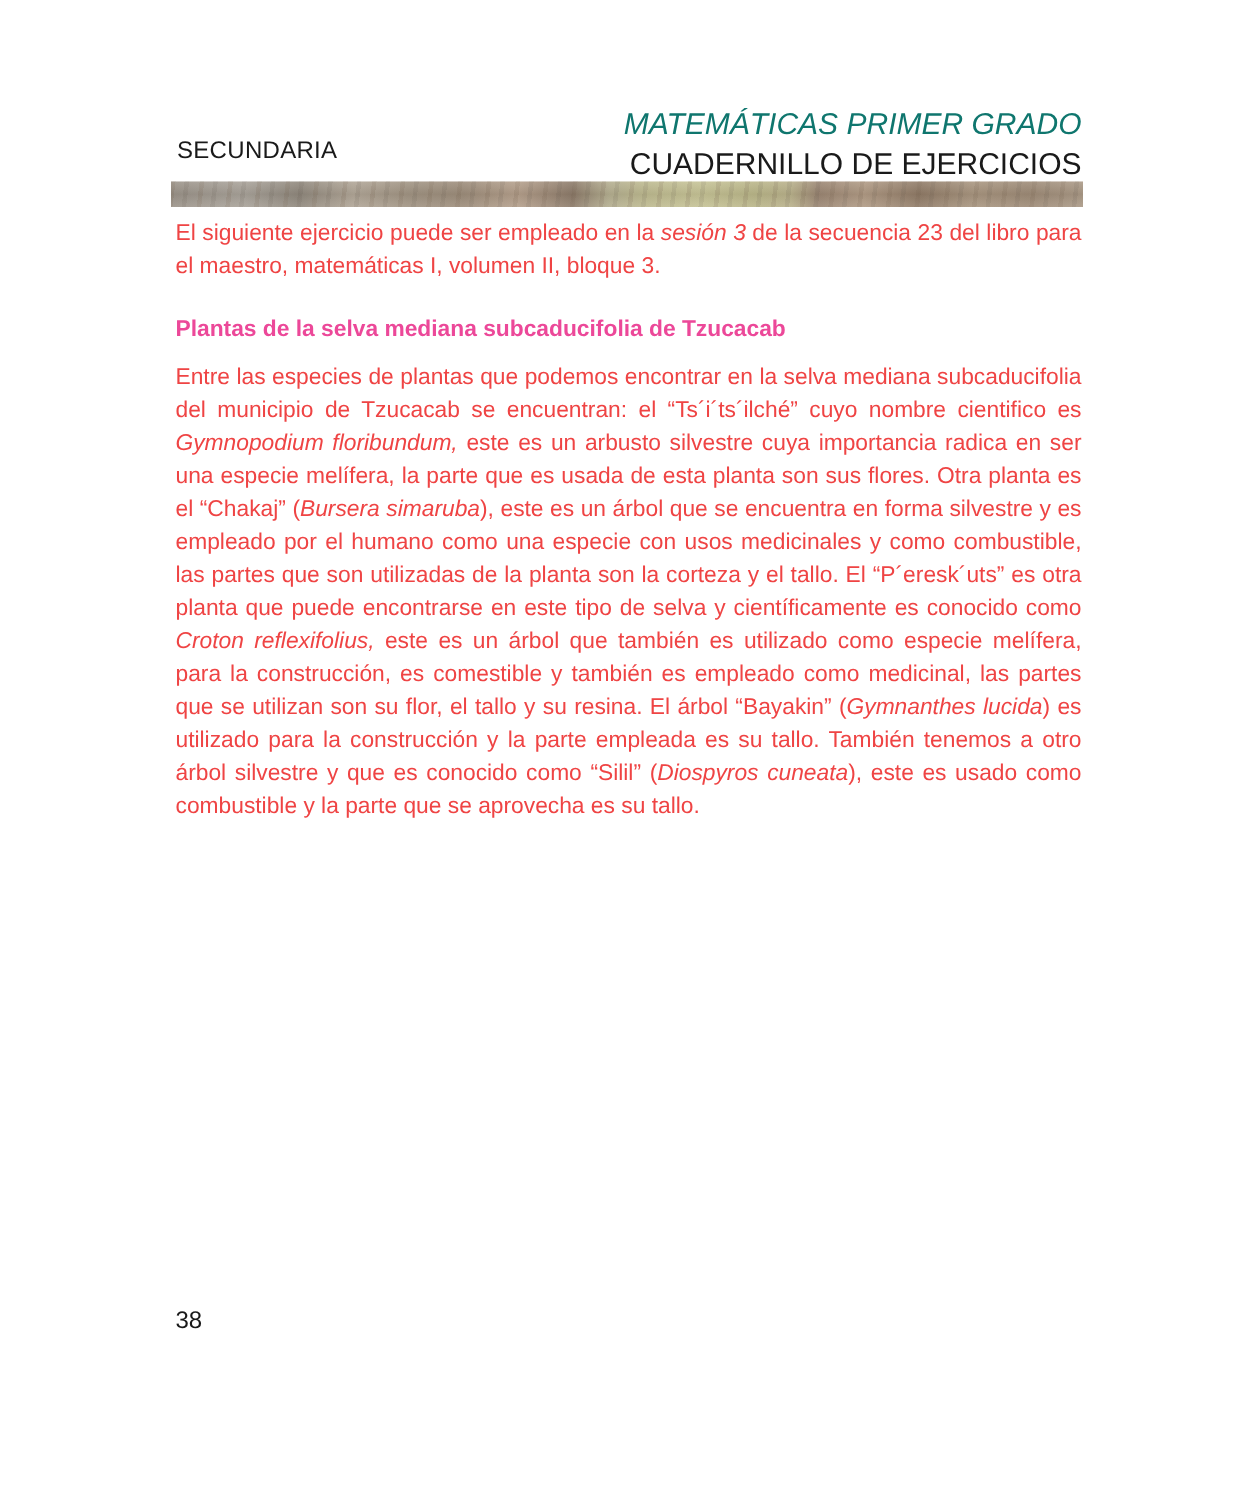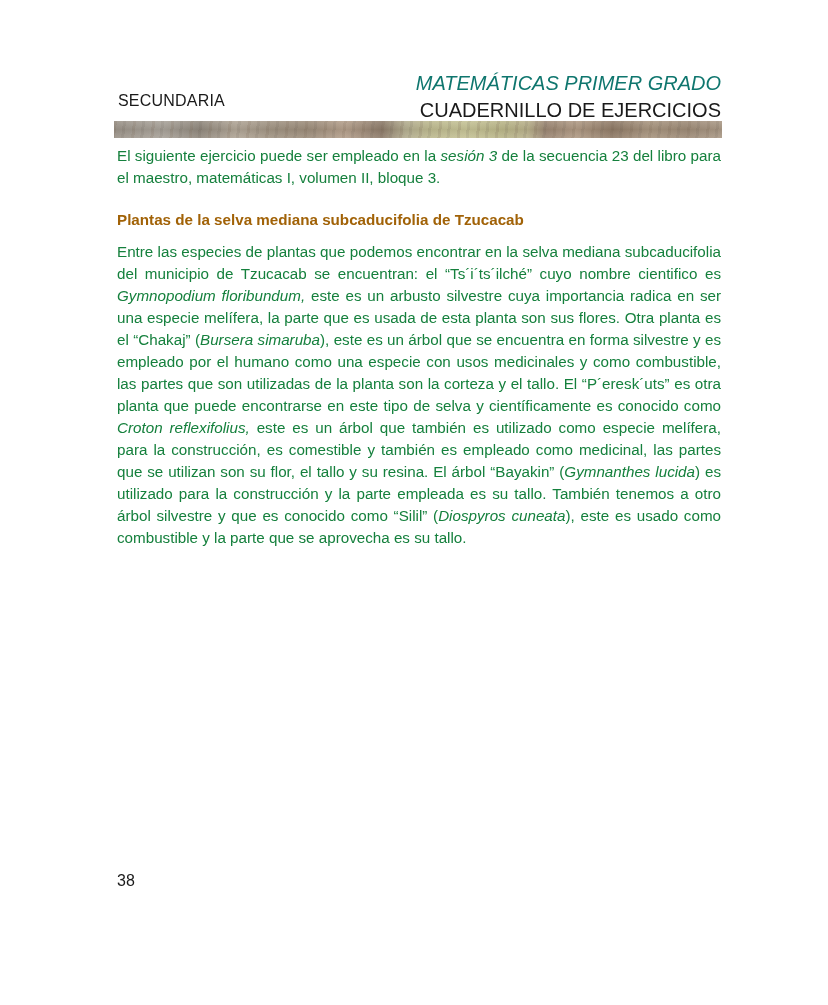--- a/index.html
+++ b/index.html
@@ -62,30 +62,30 @@
           #bdb98f 52%, #c5c295 58%, #b9b588 64%, #b8b08a 68%,
           #9a8572 71%, #b09a84 76%, #8f7a66 82%, #a8957f 88%, #9d8a76 94%, #aa9986 100%);
     }
     .body-text {
       position: absolute;
       left: 117px;
       width: 604px;
       font-size: 15.2px;
       line-height: 22px;
       text-align: justify;
-      color: #15803d;
+      color: #ef4444;
     }
     .intro { top: 145px; }
     .section-title {
       position: absolute;
       left: 117px;
       top: 211px;
       font-size: 15.2px;
       font-weight: bold;
-      color: #a16207;
+      color: #ec4899;
     }
     .para { top: 241px; }
     .page-number {
       position: absolute;
       left: 117px;
       top: 872px;
       font-size: 16px;
       color: #1a1a1a;
     }
     i, .it { font-style: italic; }

